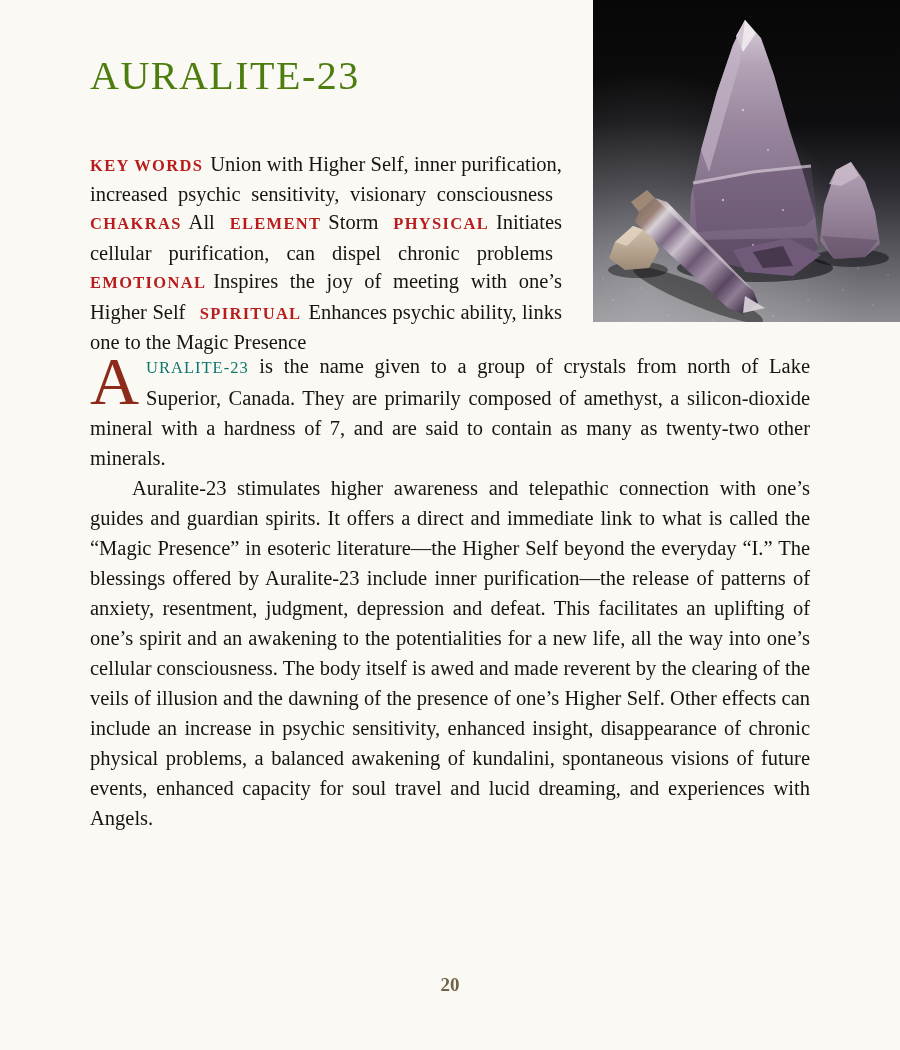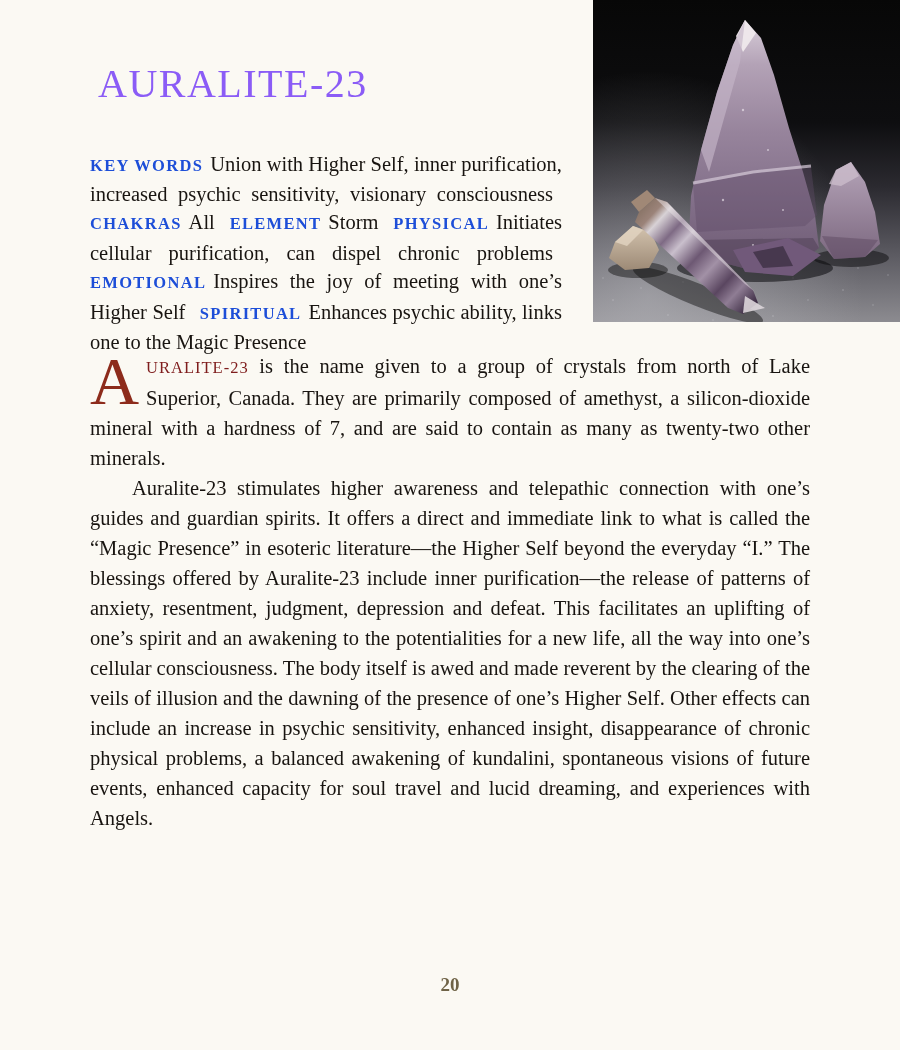--- a/index.html
+++ b/index.html
@@ -9,39 +9,39 @@
     height: 1050px;
     background: #fbf9f3;
     font-family: "Liberation Serif", serif;
     color: #181410;
     overflow: hidden;
   }
   .page-title {
     position: absolute;
     left: 90px;
     top: 56px;
-    margin: 8px;
+    margin: 0;
     font-size: 40px;
     line-height: 1;
     font-weight: normal;
     letter-spacing: 1.5px;
-    color: #8b5cf6;
+    color: #4d7c0f;
   }
   .keywords {
     position: absolute;
     left: 90px;
     top: 129px;
     width: 472px;
     font-size: 20.5px;
     line-height: 28.4px;
     text-align: justify;
   }
   .kw-label {
     font-weight: bold;
-    color: #1d4ed8;
+    color: #b91c1c;
     font-size: 16.5px;
     letter-spacing: 1.3px;
   }
   .kw-label { margin-right: 7px; }
   .kw-text  { margin-right: 9px; }
   .photo-frame {
     position: absolute;
     top: 0;
     right: 0;
     width: 307px;
@@ -60,21 +60,21 @@
   .body-text p { margin: 0; }
   .para-indent { text-indent: 42px; }
   .dropcap {
     float: left;
     color: #8d2b1b;
     font-size: 68px;
     line-height: 52px;
     padding: 4px 7px 0 0;
   }
   .lead-smallcaps {
-    color: #7f1d1d;
+    color: #0f766e;
     font-size: 16.5px;
     letter-spacing: 1px;
   }
   .page-number {
     position: absolute;
     left: 0;
     right: 0;
     top: 974px;
     text-align: center;
     font-weight: bold;

